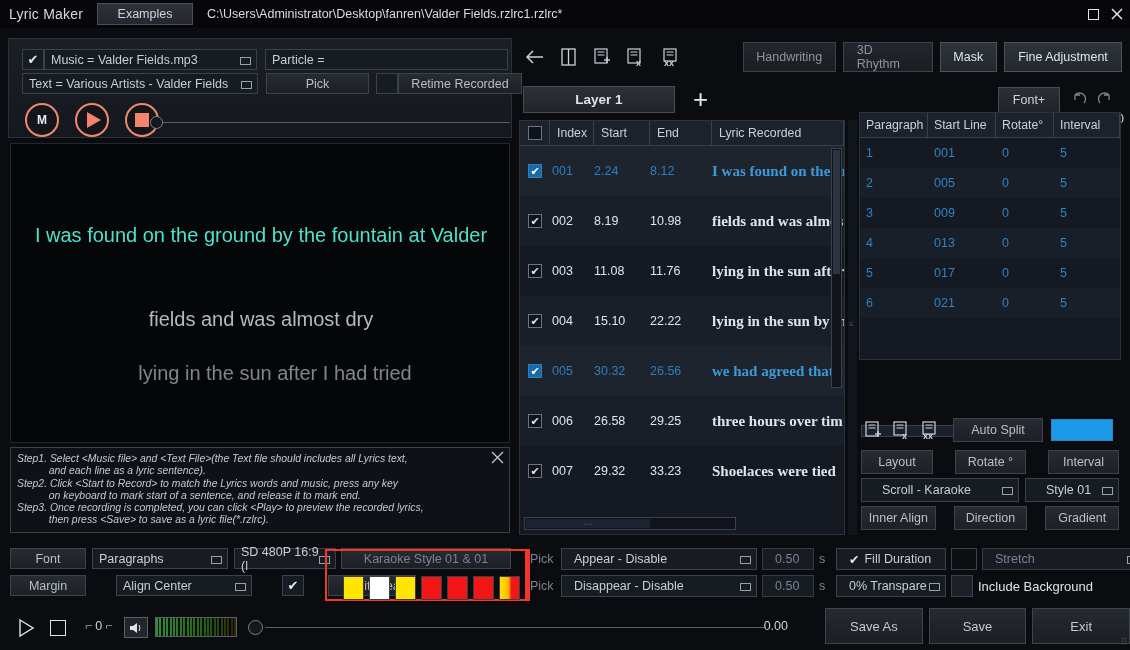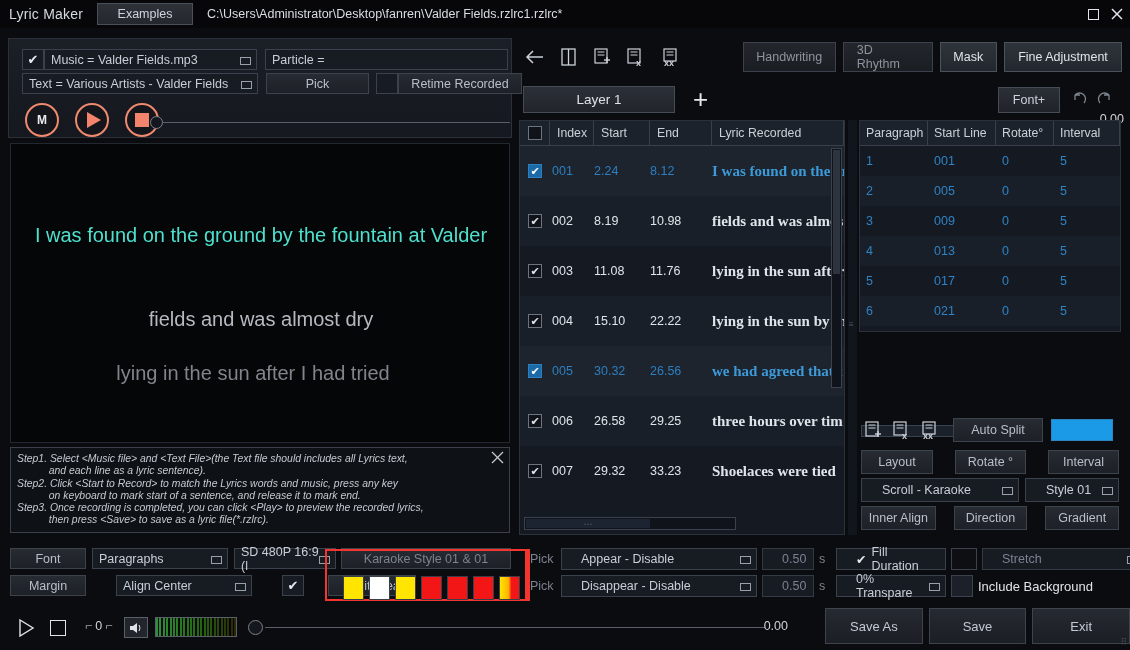--- a/index.html
+++ b/index.html
@@ -67,21 +67,21 @@
   #seek-knob { width: 13px; height: 13px; border-radius: 50%; border: 1px solid #7b828d; background: #14171d; }
   #seek-line { flex: 1; height: 1px; background: #585f6a; }
   #seek-val { position: absolute; right: 6px; top: 112px; font-size: 12.5px; color: #cfd4dc; }
 
   
   #preview { position: absolute; left: 10px; top: 143px; width: 500px; height: 300px;
     background: #040608; border: 1px solid #23272f; }
   .lyric-line { text-align: center; font-size: 20px; line-height: 26px; }
   #ly1 { position: absolute; left: 14px; top: 78px; width: 472px; color: #4fe0cd; }
   #ly2 { position: absolute; left: 14px; top: 162px; width: 472px; color: #b6bac0; }
-  #ly3 { position: absolute; left: 6px; top: 216px; width: 472px; color: #80858c; }
+  #ly3 { position: absolute; left: 28px; top: 216px; width: 472px; color: #80858c; }
 
   
   #steps { position: absolute; left: 10px; top: 447px; width: 500px; height: 86px;
     background: #0e1115; border: 1px solid #3a414b; padding: 5px 8px 0 6px; }
   #steps .l { font-size: 10.4px; font-style: italic; color: #c5cad2; line-height: 12.3px; white-space: pre; }
   #steps-close { position: absolute; right: 5px; top: 3px; color: #c6cbd3; font-size: 13px; }
 
   
   #lb { position: absolute; left: 8px; top: 545px; width: 519px; height: 54px; }
   #bar1 { position: absolute; left: 2px; top: 3px; display: flex; }
@@ -106,21 +106,21 @@
   .ticon { color: #cdd2da; display: flex; align-items: center; justify-content: center; }
   .tbtn { height: 30px; padding: 0 13px; border: 1px solid #3b424d; background: linear-gradient(#23262c,#1a1d22);
           display: flex; align-items: center; justify-content: center; font-size: 12.5px; color: #8e949e; }
   .tbtn.on { color: #dfe3ea; border-color: #4b525c; background: linear-gradient(#2f343b,#23272d); }
 
   #layerbar { position: absolute; left: 518px; top: 84px; width: 604px; height: 32px; }
   #layer1 {
     position: absolute; left: 5px; top: 2px; width: 152px; height: 27px;
     background: linear-gradient(#2c3038,#21242a); border: 1px solid #454c56;
     display: flex; align-items: center; justify-content: center;
-    color: #dde1e8; font-size: 13.5px; font-weight: normal;
+    color: #dde1e8; font-size: 13.5px; font-weight: bold;
   }
   #layer-plus { position: absolute; left: 175px; top: 4px; font-size: 26px; color: #e3e7ee; line-height: 22px; }
   #fontplus { position: absolute; right: 62px; top: 3px; width: 62px; height: 26px;
       background: linear-gradient(#2b2f36,#20232a); border:1px solid #454c56; color:#cdd2da;
       font-size:12.5px; display:flex; align-items:center; justify-content:center;}
   .undo { position: absolute; top: 6px; color: #7f8691; font-size: 17px; }
 
   
   #ltable { position: absolute; left: 519px; top: 120px; width: 326px; height: 415px;
             background: #151a22; border: 1px solid #2c323c; overflow: hidden; }
@@ -148,21 +148,21 @@
   #ltab-vsb .thumb { position: absolute; left: 1px; top: 1px; width: 7px; height: 124px; background: #2d3440; }
   #ltab-hsb { position: absolute; left: 4px; bottom: 4px; width: 212px; height: 13px;
       border: 1px solid #3a4250; background: #10141a; }
   #ltab-hsb .thumb { position: absolute; left: 1px; top: 1px; width: 124px; height: 9px; background: #1d2431;
       display:flex; align-items:center; justify-content:center; color:#6b7482; font-size:9px; }
 
   #mid-vsb { position: absolute; left: 848px; top: 120px; width: 9px; height: 415px; background: #11151c; }
   #mid-vsb .grip { position: absolute; left: 1px; top: 200px; width: 7px; height: 10px; color:#555c68; font-size:8px; }
 
   
-  #ptable { position: absolute; left: 859px; top: 120px; width: 262px; height: 212px;
+  #ptable { position: absolute; left: 859px; top: 112px; width: 262px; height: 248px;
             background: #151a22; border: 1px solid #2c323c; overflow: hidden; }
   #phead { display: flex; height: 25px; background: #1c222b; border-bottom: 1px solid #39404b;
            font-size: 12.3px; color: #cbd0d8; }
   #phead .c { display: flex; align-items: center; padding-left: 6px; border-right: 1px solid #39404b; }
   .prow { display: flex; height: 30px; align-items: center; font-size: 12.5px; color: #2f82c4; }
   .prow.even { background: #191f28; }
   .prow.odd  { background: #151a22; }
   .prow .p1 { width: 68px; padding-left: 6px; }
   .prow .p2 { width: 68px; padding-left: 6px; }
   .prow .p3 { width: 58px; padding-left: 6px; }
@@ -173,21 +173,21 @@
   #rtools { position: absolute; left: 859px; top: 418px; width: 262px; height: 120px; }
   .rbtn2 { height: 24px; border: 1px solid #3d434d; background: linear-gradient(#272b32,#1d2026);
      display: flex; align-items: center; justify-content: center; font-size: 12.5px; color: #b9bfc9; }
   .rfield { height: 24px; border: 1px solid #3b424d; background: #171b22; color: #c9ced7;
      font-size: 12.5px; display: flex; align-items: center; padding: 0 20px; position: relative; }
   .rfield::after { content:''; position:absolute; right:5px; top:8px; width:9px; height:6px; border:1px solid #98a0ac; }
 
   
   #rb { position: absolute; left: 527px; top: 545px; width: 603px; height: 58px; }
   .bfield { height: 22px; border: 1px solid #3b424d; background: #171b22; color: #c9ced7;
-     font-size: 12.5px; display: flex; align-items: center; padding: 0 19px; position: relative; }
+     font-size: 12.5px; display: flex; align-items: center; padding: 0 12px; position: relative; }
   .bfield.dd::after { content:''; position:absolute; right:5px; top:7px; width:9px; height:6px; border:1px solid #98a0ac; }
   .bfield.off { color: #7b8290; border-color:#343b45; }
   #savebar { position: absolute; left: 825px; top: 608px; width: 305px; height: 36px; display: flex; gap: 6px; }
   .savebtn { flex: 1; border: 1px solid #3e444e; background: linear-gradient(#262a31,#1b1e24);
      display: flex; align-items: center; justify-content: center; font-size: 13px; color: #c3c9d2; }
   #resize-grip { position: absolute; right: 3px; bottom: 3px; color: #4e545e; font-size: 9px; }
   #swatch-edge { position: absolute; left: 527px; top: 549px; width: 3px; height: 52px; background: #f2362f; }
 </style>
 </head>
 <body>

